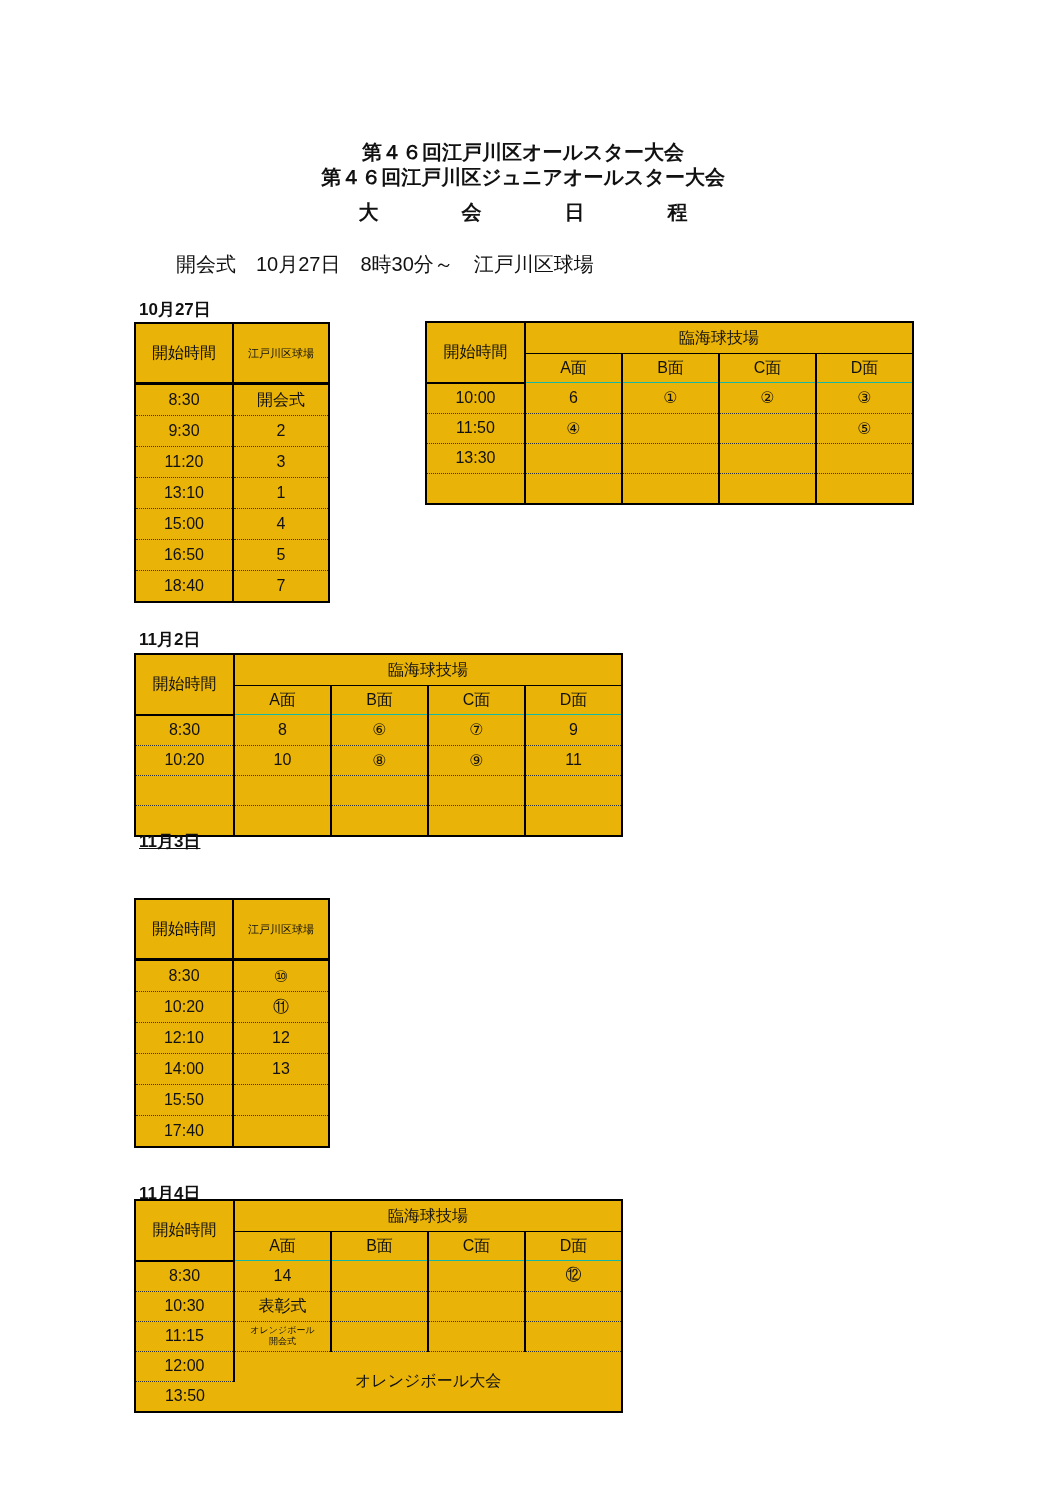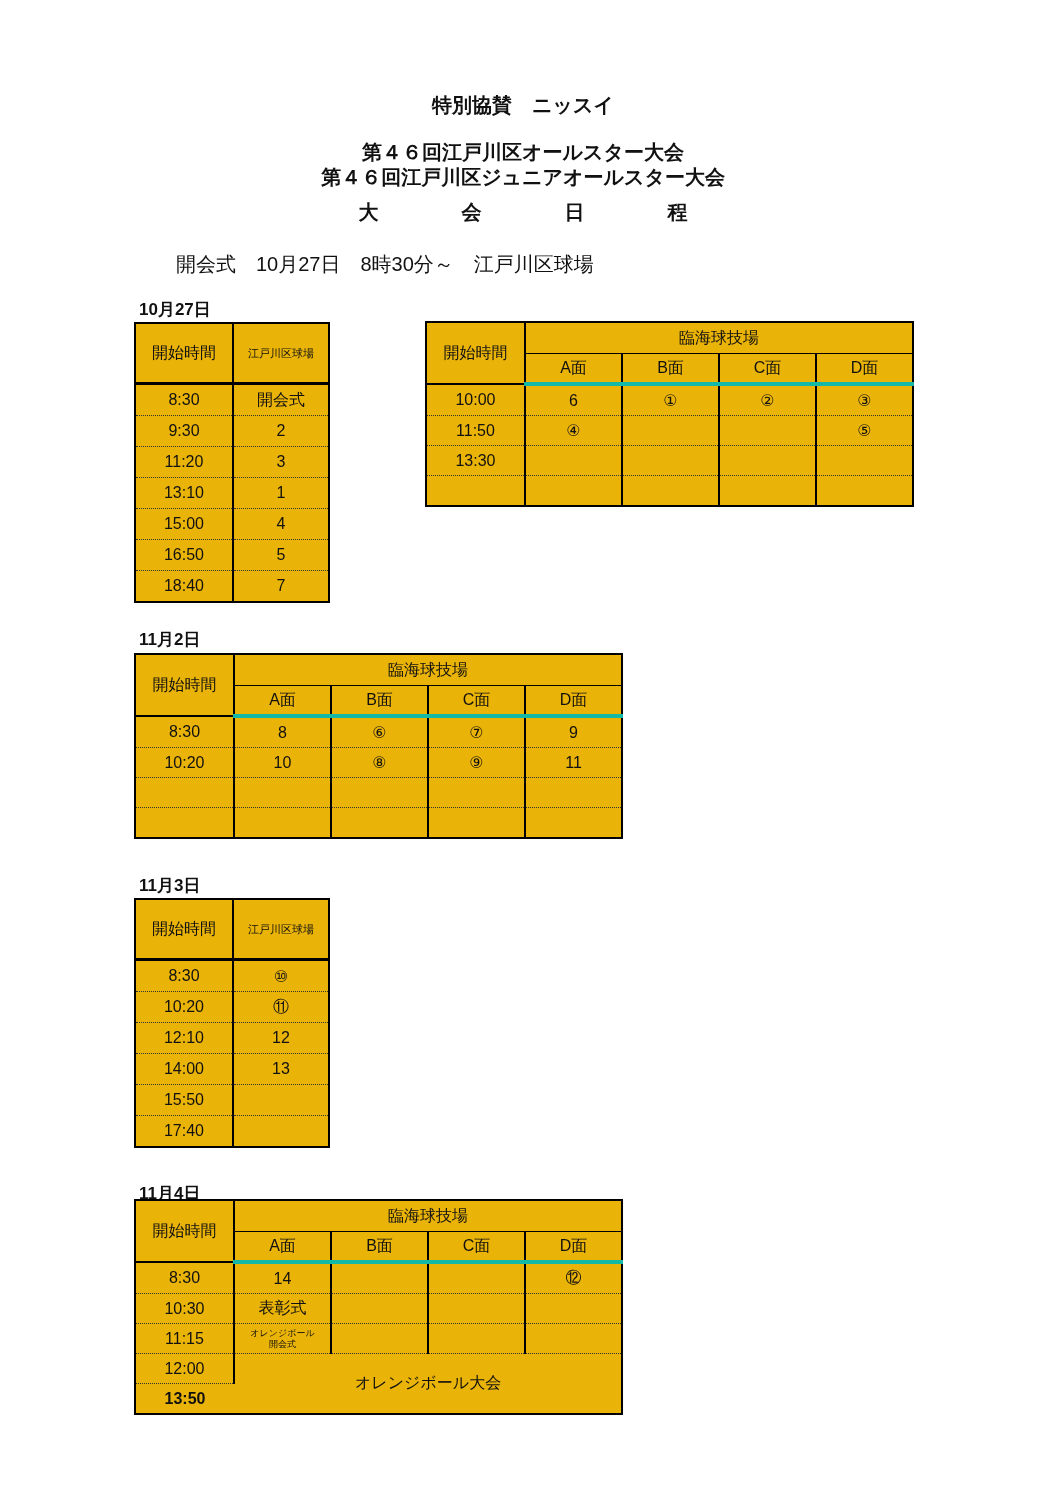--- a/index.html
+++ b/index.html
@@ -50,21 +50,21 @@
 
   
   .section-heading {
     position: absolute;
     font-weight: bold;
     font-size: 17px;
     line-height: 19px;
   }
   .h-oct27 { left: 139px; top: 300px; }
   .h-nov2  { left: 139px; top: 630px; }
-  .h-nov3  { left: 139px; top: 876px; }
+  .h-nov3  { left: 139px; top: 832px; text-decoration: underline; }
   .h-nov4  { left: 139px; top: 1176px; margin-top: 8px; }
 
   
   table.sched {
     position: absolute;
     border-collapse: collapse;
     table-layout: fixed;
     background: #eab308;
     border: 2px solid #000000;
   }
@@ -92,21 +92,21 @@
   table.t5 { width: 488px; }
   table.t5 col.c-time  { width: 99px; }
   table.t5 col.c-court { width: 97px; }
   table.t5 th.time-th {
     border-right: 2px solid #000000;
     border-bottom: 2px solid #000000;
   }
   table.t5 th.venue-th { height: 30px; border-bottom: 1px solid #000000; }
   table.t5 th.court-th {
     height: 28px;
-    border-bottom: 4px solid #14b8a6;
+    border-bottom: 1px solid #14b8a6;
     border-right: 2px solid #000000;
   }
   table.t5 th.court-th:last-child { border-right: none; }
   table.t5 td {
     height: 29px;
     border-right: 2px solid #000000;
     border-bottom: 1px dotted #333333;
   }
   table.t5 td:last-child { border-right: none; }
   table.t5 tr:last-child td { border-bottom: none; }
@@ -121,28 +121,27 @@
   table.t5 td.small-cell {
     font-size: 9px;
     line-height: 11px;
     white-space: pre-line;
   }
   table.t5 td.merged-cell {
     border-right: none;
     border-bottom: none;
     font-size: 16px;
   }
-  table.t5 td.no-bottom { border-bottom: none; font-weight: bold; }
+  table.t5 td.no-bottom { border-bottom: none; }
 </style>
 </head>
 <body>
 
 <div class="page">
 
-  <div class="title-line title-sponsor">特別協賛　ニッスイ</div>
   <div class="title-line title-main">第４６回江戸川区オールスター大会</div>
   <div class="title-line title-junior">第４６回江戸川区ジュニアオールスター大会</div>
   <div class="schedule-title">
     <span>大</span>
     <span>会</span>
     <span>日</span>
     <span>程</span>
   </div>
   <div class="opening-line">開会式　10月27日　8時30分～　江戸川区球場</div>
 

